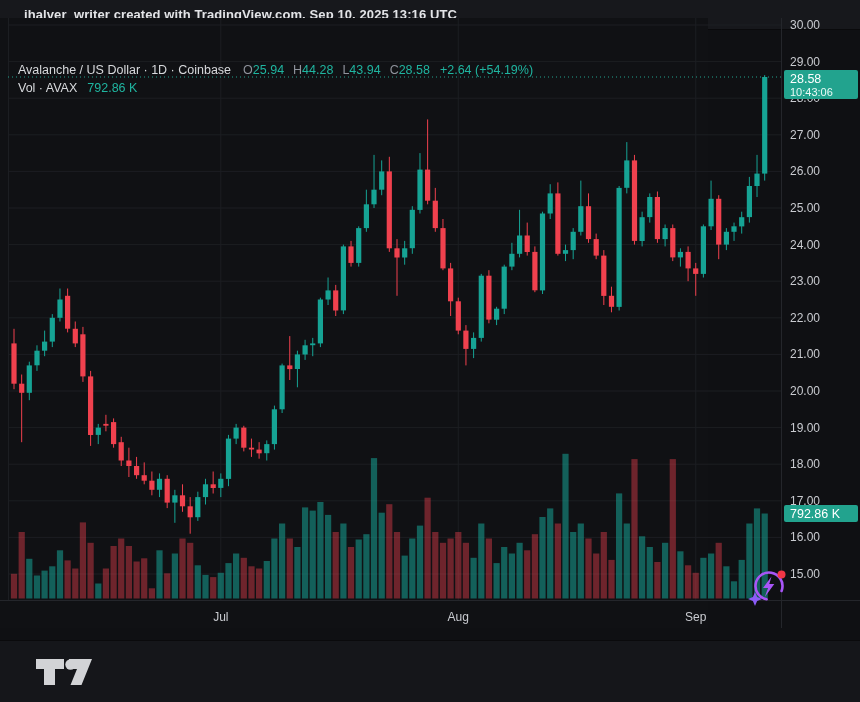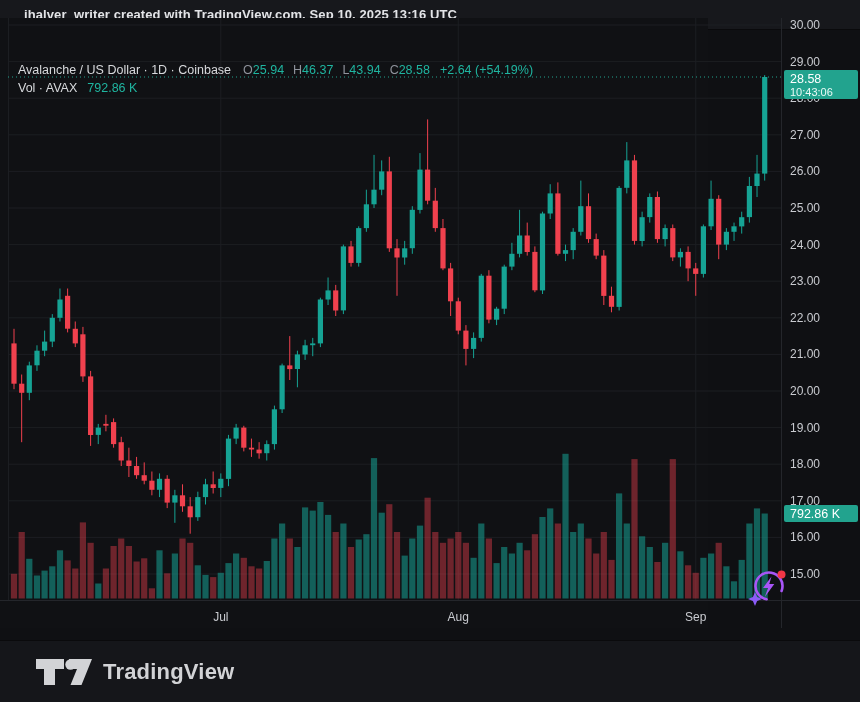--- a/index.html
+++ b/index.html
@@ -411,36 +411,35 @@
         <path d="M21.5 7.5 L13 19 h5 l-3.2 9 9.5 -13 h-5 z" fill="#a855f7"></path>
         <circle cx="31.5" cy="5.5" r="4" fill="#f23645"></circle>
         <path d="M5 23 l2.1 4.9 4.9 2.1 -4.9 2.1 -2.1 4.9 -2.1 -4.9 -4.9 -2.1 4.9 -2.1 z" fill="#8b5cf6"></path>
       </g>
     </svg>
 
     <div id="legend">
       <div class="legend-row">
         <span class="legend-title">Avalanche / US Dollar · 1D · Coinbase</span>
         <span class="ohlc-pair"><span class="ohlc-k">O</span><span class="val-up">25.94</span></span>
-        <span class="ohlc-pair"><span class="ohlc-k">H</span><span class="val-up">46.37</span></span>
+        <span class="ohlc-pair"><span class="ohlc-k">H</span><span class="val-up">44.28</span></span>
         <span class="ohlc-pair"><span class="ohlc-k">L</span><span class="val-up">43.94</span></span>
         <span class="ohlc-pair"><span class="ohlc-k">C</span><span class="val-up">28.58</span></span>
         <span class="legend-change val-up">+2.64 (+54.19%)</span>
       </div>
       <div class="legend-row">
         <span class="vol-label">Vol · AVAX</span>
         <span class="val-up">792.86 K</span>
       </div>
     </div>
   </div>
 
   <div id="footer">
     <div id="tv-logo">
       <svg width="58" height="28" viewBox="0 0 58 28">
         <path d="M1 1 H29 V11 H20 V27 H9 V11 H1 Z" fill="#d2d3d6"></path>
         <circle cx="35.5" cy="6.5" r="5.2" fill="#d2d3d6"></circle>
         <path d="M34 1 H57 L46.5 27 H35.5 L42 11 H34 Z" fill="#d2d3d6"></path>
       </svg>
-      <span class="wordmark">TradingView</span>
     </div>
   </div>
 
 </div>
 
 </body></html>

